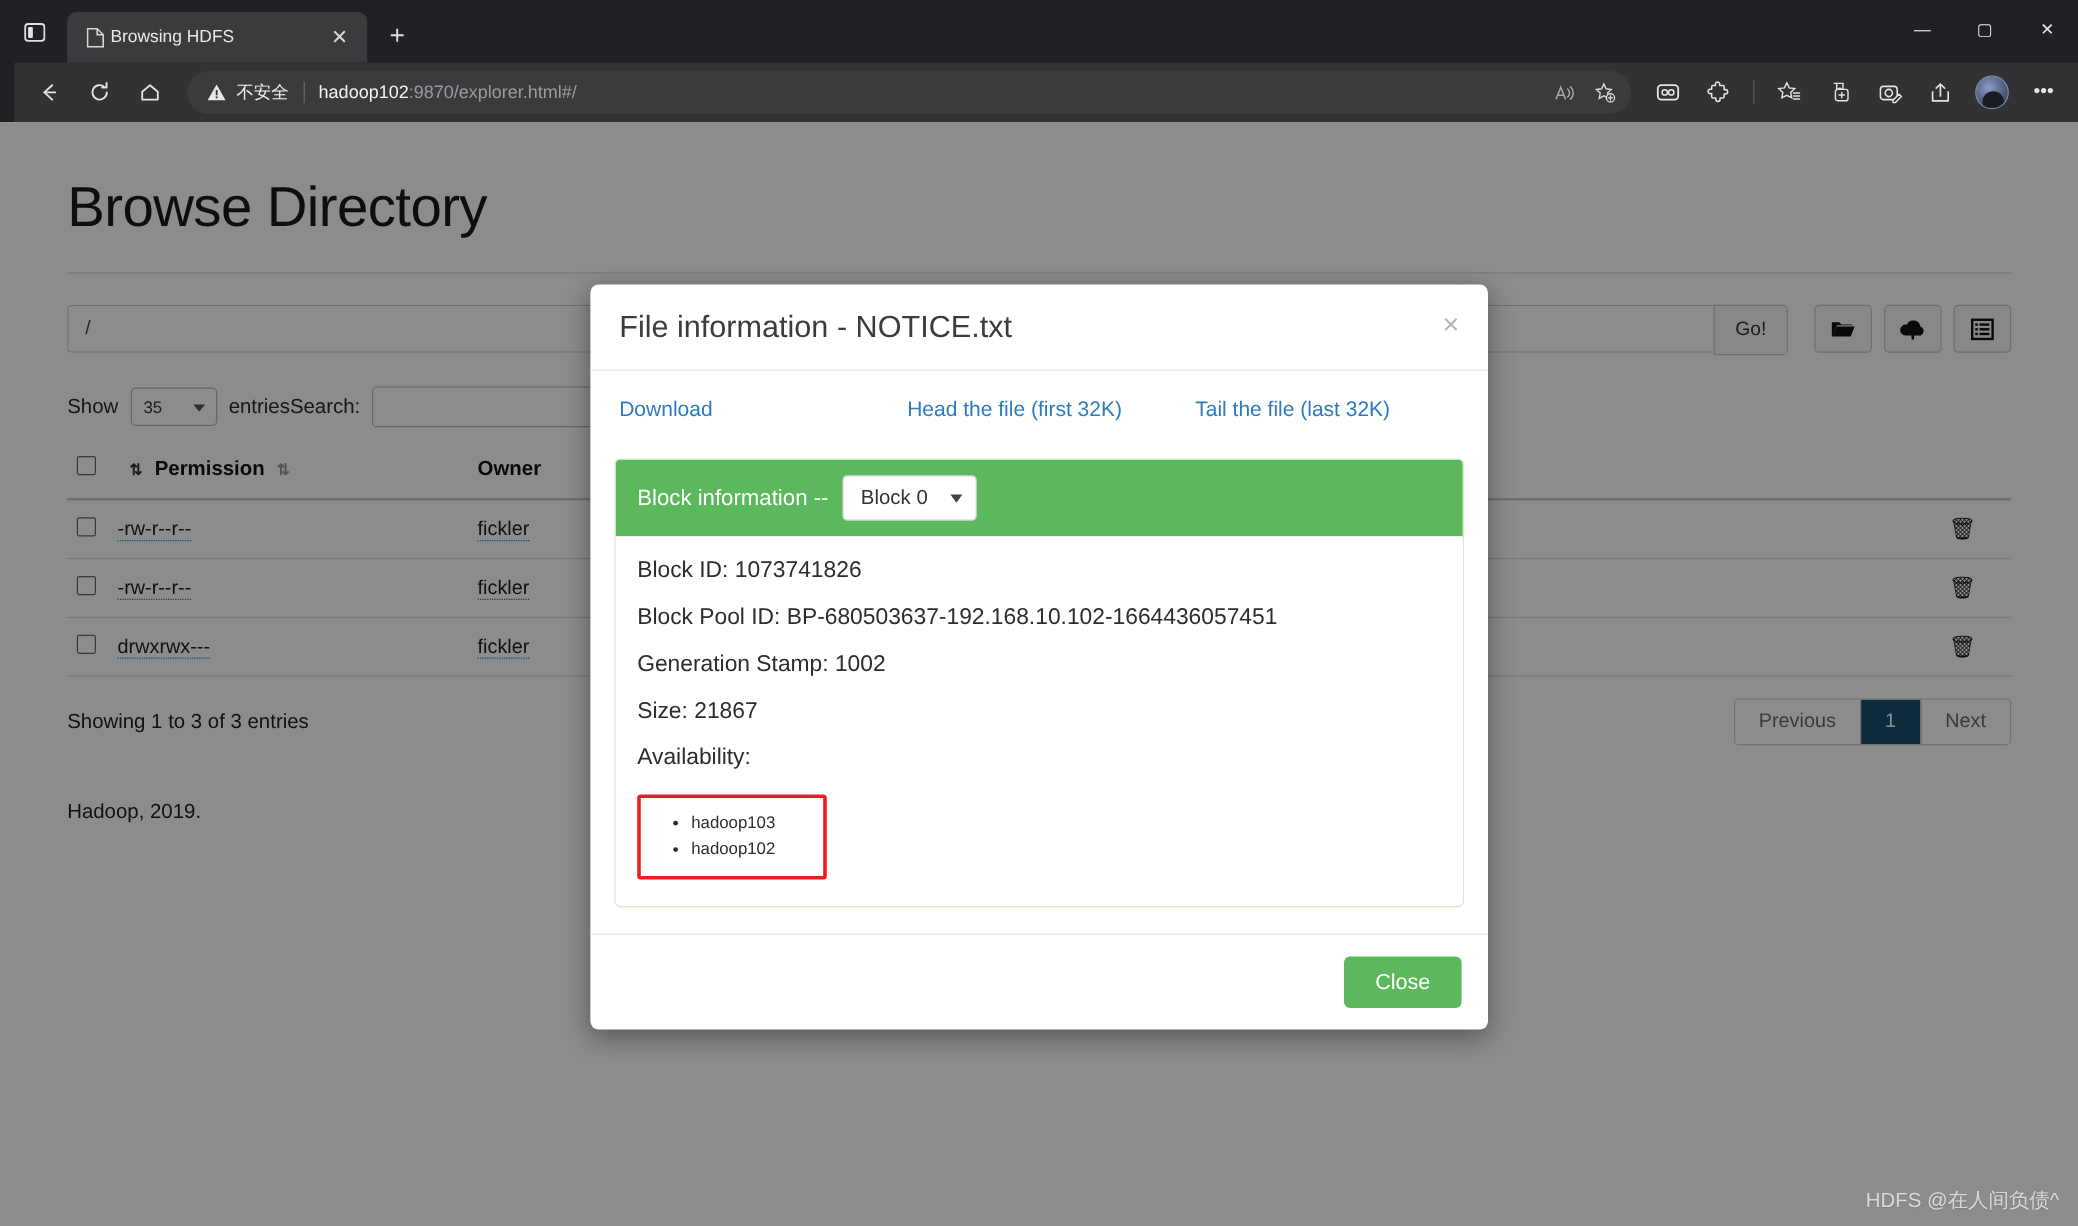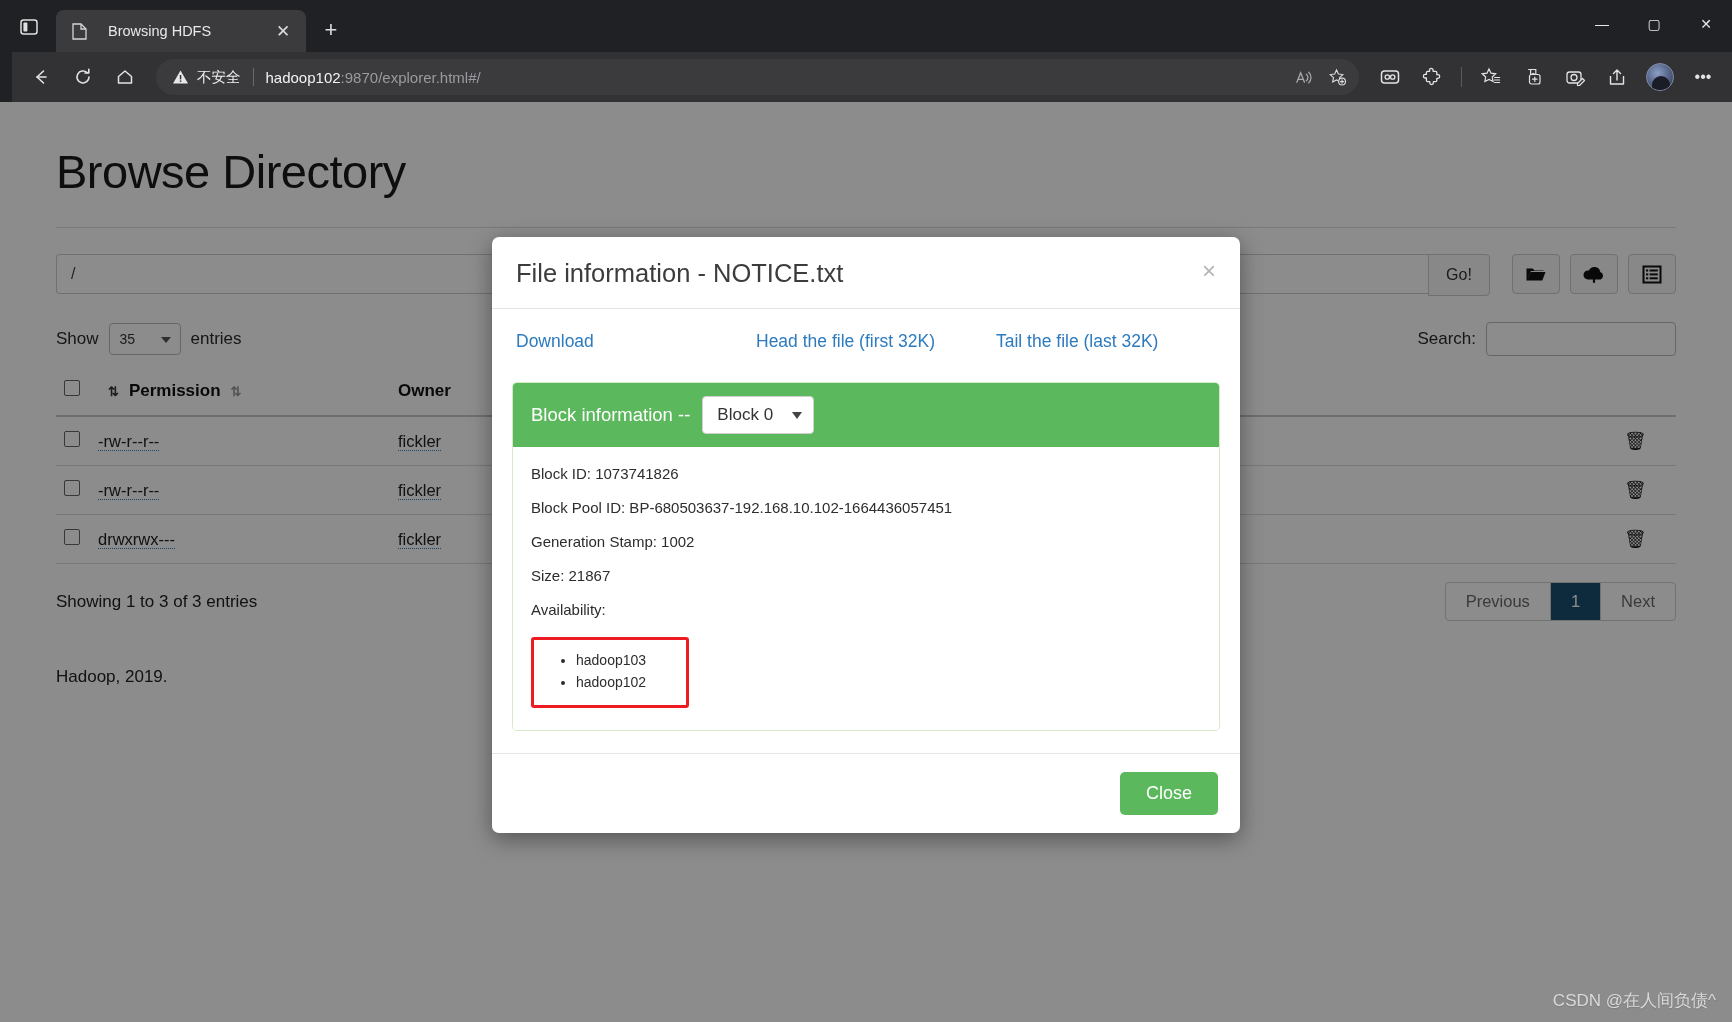--- a/index.html
+++ b/index.html
@@ -18,21 +18,21 @@
     display: flex; align-items: flex-end; padding-left: 8px; position: relative;
   }
   .tab-sidebar-btn {
     width: 42px; height: 42px; margin-bottom: 4px;
     display: flex; align-items: center; justify-content: center;
     border-radius: 6px; cursor: pointer;
   }
   .tab {
     height: 42px; min-width: 250px; max-width: 300px;
     background: #3b3b3e; border-radius: 8px 8px 0 0;
-    display: flex; align-items: center; gap: 20px;
+    display: flex; align-items: center; gap: 4px;
     padding: 0 10px 0 14px; margin-left: 6px; cursor: pointer;
   }
   .tab-favicon { width: 18px; height: 18px; flex: 0 0 18px; display:flex; align-items:center; justify-content:center;}
   .tab-title {
     color: #e8e8e8; font-size: 14.5px; flex: 1;
     white-space: nowrap; overflow: hidden; text-overflow: ellipsis;
   }
   .tab-close {
     width: 26px; height: 26px; border-radius: 4px;
     display: flex; align-items: center; justify-content: center;
@@ -113,21 +113,21 @@
     height: 42px; min-width: 62px; border: 1px solid #ccc; background: #f7f7f7;
     border-radius: 0 4px 4px 0; font-size: 16px; color: #333;
     display: flex; align-items: center; justify-content: center; cursor: pointer;
   }
   .icon-btns { display: flex; gap: 10px; margin-left: 22px; }
   .icon-btn {
     width: 48px; height: 40px; border: 1px solid #ccc; border-radius: 4px; background: #f7f7f7;
     display: flex; align-items: center; justify-content: center; cursor: pointer; font-size: 18px; color: #222;
   }
 
-  .tablebar { display: flex; justify-content: space-between; align-items: center; margin-bottom: 14px; }
+  .tablebar { display: flex; align-items: center; margin-bottom: 14px; }
   .show-entries { font-size: 17px; color: #2a2a2a; display: flex; align-items: center; gap: 10px; }
   .select-sm {
     height: 32px; border: 1px solid #bbb; border-radius: 4px; background: #fff;
     padding: 0 26px 0 10px; font-size: 14px; color: #333;
     display: inline-flex; align-items: center; position: relative; min-width: 72px; cursor: pointer;
   }
   .select-sm::after {
     content: ""; position: absolute; right: 9px; top: 13px;
     border-left: 5px solid transparent; border-right: 5px solid transparent; border-top: 6px solid #555;
   }
@@ -192,21 +192,21 @@
   .block-select {
     background: #fff; border: 1px solid #cfcfcf; border-radius: 4px;
     height: 38px; min-width: 112px; padding: 0 30px 0 14px; font-size: 17px; color: #333;
     display: inline-flex; align-items: center; position: relative; cursor: pointer;
   }
   .block-select::after {
     content: ""; position: absolute; right: 11px; top: 15px;
     border-left: 5px solid transparent; border-right: 5px solid transparent; border-top: 7px solid #444;
   }
   .panel-body { padding: 18px 18px 22px; background: #fff; }
-  .panel-body p { font-size: 15px; color: #2d2d2d; margin-bottom: 17px; }
+  .panel-body p { font-size: 19px; color: #2d2d2d; margin-bottom: 17px; }
   .avail-box {
     border: 3px solid #ee1c22; border-radius: 3px; display: inline-block;
     padding: 10px 40px 12px 16px; margin-top: 2px;
   }
   .avail-box ul { list-style: disc; padding-left: 26px; }
   .avail-box li { font-size: 14px; color: #2d2d2d; line-height: 1.55; }
   .modal-foot {
     border-top: 1px solid #e5e5e5; padding: 18px 22px; display: flex; justify-content: flex-end;
   }
   .btn-close {
@@ -469,15 +469,15 @@
               <li>hadoop102</li>
             </ul>
           </div>
         </div>
       </div>
       <div class="modal-foot">
         <button class="btn-close">Close</button>
       </div>
     </div>
 
-    <div class="watermark">CSDN @在人间负债^</div>
+    <div class="watermark">HDFS @在人间负债^</div>
   </div>
 </div>
 
 </body></html>

